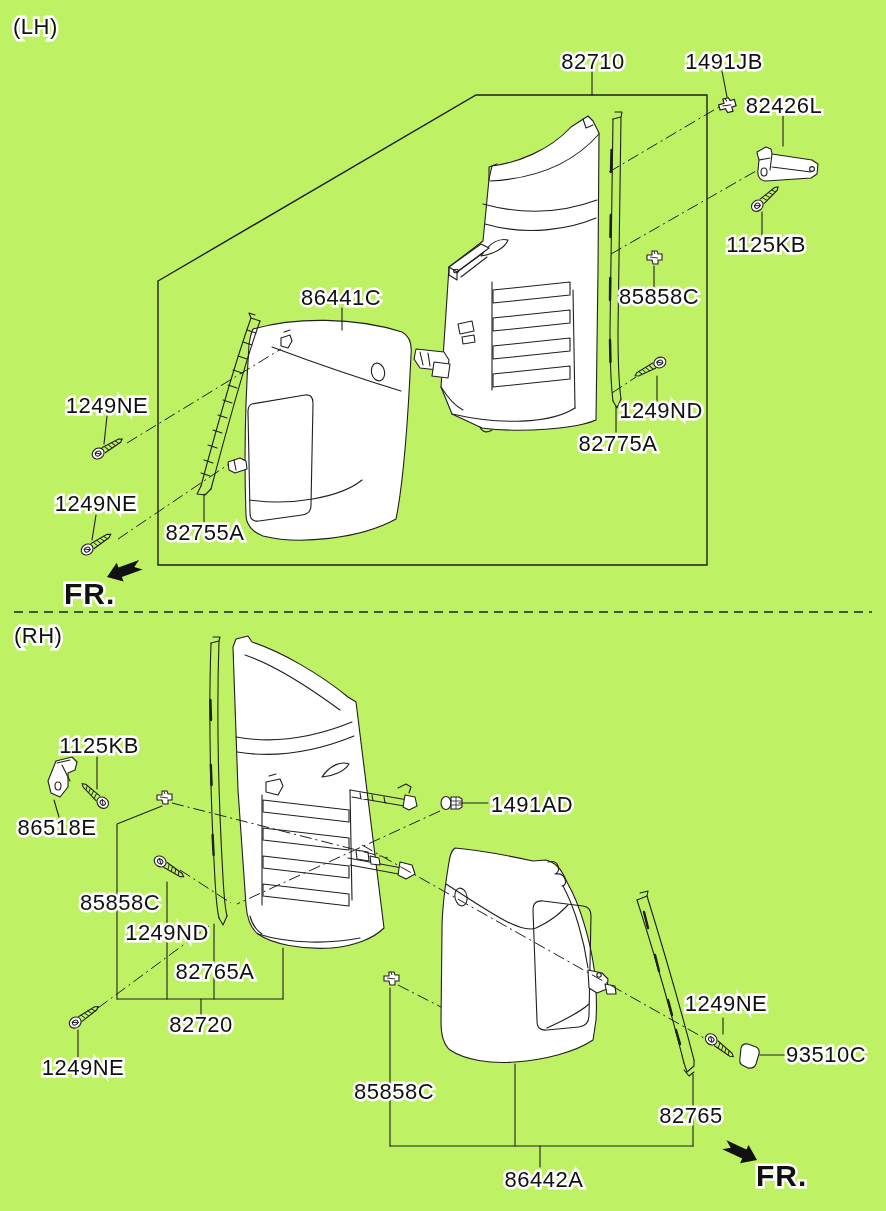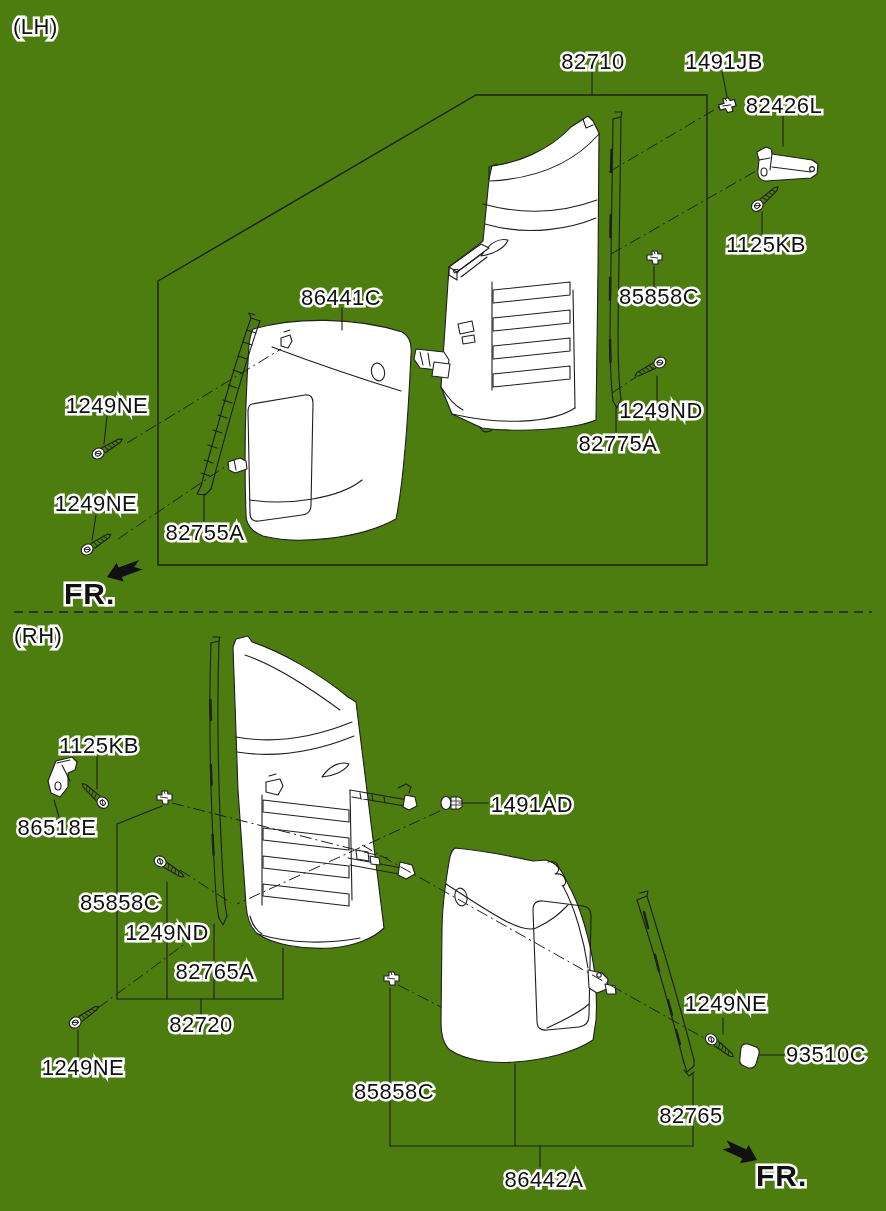--- a/index.html
+++ b/index.html
@@ -1,16 +1,16 @@
 <!DOCTYPE html>
 <html><head>
 <meta charset="utf-8">
 <style>
   html,body{margin:0;padding:0;background:#ffffff;}
-  .stage{position:relative;width:886px;height:1211px;background:#4d7c0f;overflow:hidden;
+  .stage{position:relative;width:886px;height:1211px;background:#bef264;overflow:hidden;
          font-family:"Liberation Sans",sans-serif;}
   svg{display:block}
   .ln{stroke:#1f1f1f;stroke-width:1.1;fill:none;stroke-linecap:round;stroke-linejoin:round;}
   .lnw{stroke:#1f1f1f;stroke-width:1.1;fill:#ffffff;stroke-linejoin:round;}
   .thick{stroke-width:2.4;}
   .dd{stroke:#1f1f1f;stroke-width:1;fill:none;stroke-dasharray:12 4 2 4;}
   .dash{stroke:#1f1f1f;stroke-width:1.3;fill:none;stroke-dasharray:9 6;}
   .box{stroke:#1f1f1f;stroke-width:1.4;fill:none;stroke-linejoin:miter;}
   .lbl{font-family:"Liberation Sans",sans-serif;font-size:22px;fill:#111;
        stroke:#ffffff;stroke-width:5;paint-order:stroke;letter-spacing:0.5px;}

